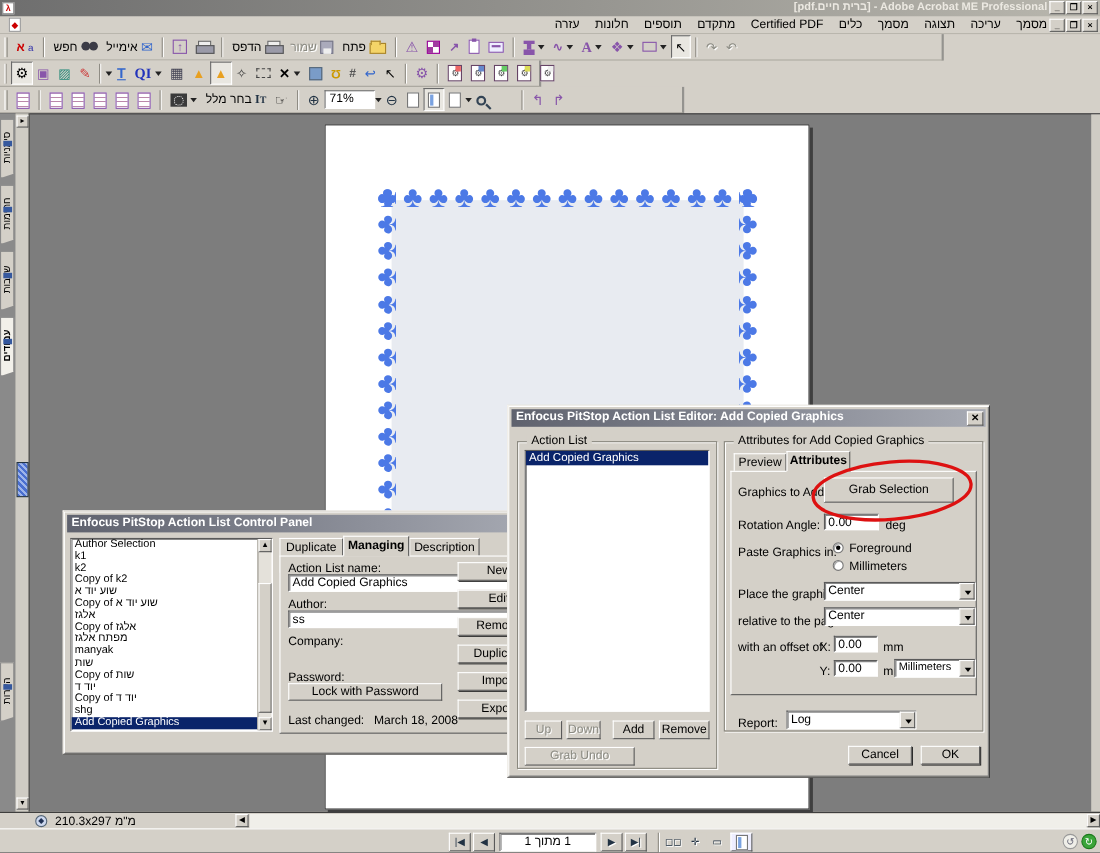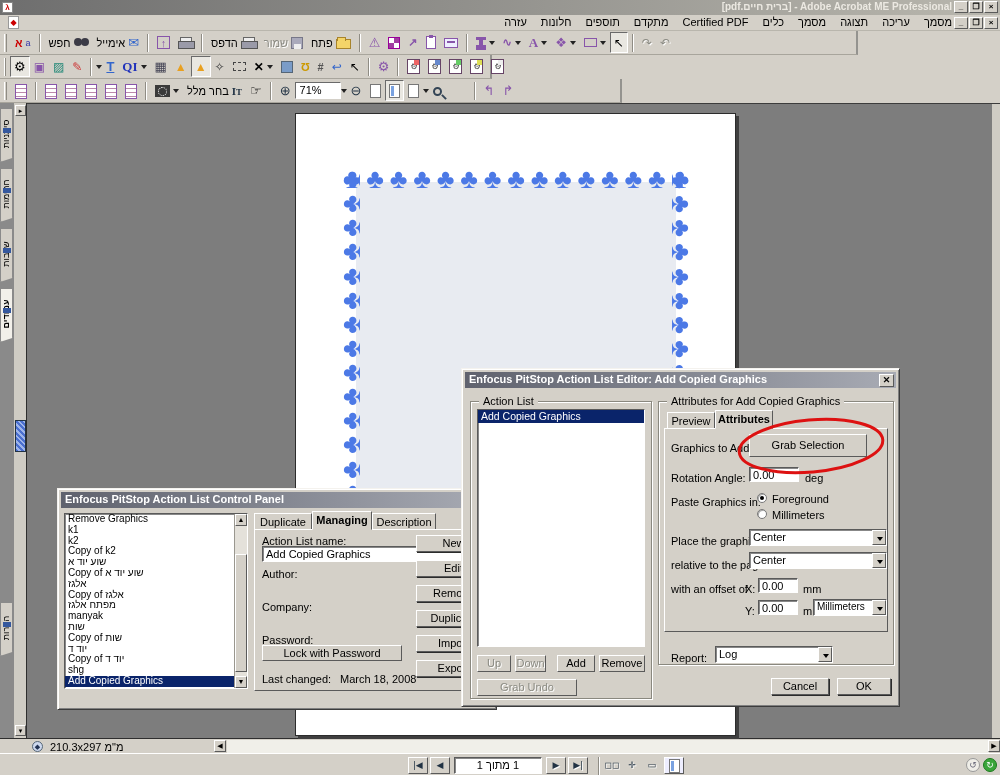--- a/index.html
+++ b/index.html
@@ -499,26 +499,26 @@
       <span class="orn" style="transform: rotate(90deg); color: rgb(76, 121, 230);">♣</span>
       <span class="orn" style="transform: rotate(90deg); color: rgb(76, 121, 230);">♣</span>
       <span class="orn" style="transform: rotate(90deg); color: rgb(76, 121, 230);">♣</span>
       <span class="orn" style="transform: rotate(90deg); color: rgb(76, 121, 230);">♣</span>
       <span class="orn" style="transform: rotate(90deg); color: rgb(76, 121, 230);">♣</span>
       <span class="orn" style="transform: rotate(90deg); color: rgb(76, 121, 230);">♣</span>
       <span class="orn" style="transform: rotate(90deg); color: rgb(76, 121, 230);">♣</span>
       <span class="orn" style="transform: rotate(90deg); color: rgb(76, 121, 230);">♣</span>
     </div>
 
-  <div class="dlg" style="left:57px;top:488px;width:440px;height:222px;z-index:5">
+  <div class="dlg" style="left:57px;top:464px;width:440px;height:222px;z-index:5">
     <div class="dtitle">Enfocus PitStop Action List Control Panel</div>
 
     <div class="listbox" style="left:6px;top:24px;width:184px;height:176px">
       <div style="margin-right:13px">
-        <div class="lrow">Remove Graphics</div>
+        <div class="lrow">Author Selection</div>
         <div class="lrow">k1</div>
         <div class="lrow">k2</div>
         <div class="lrow">Copy of k2</div>
         <div class="lrow">שוע יוד א</div>
         <div class="lrow">Copy of שוע יוד א</div>
         <div class="lrow">אלגז</div>
         <div class="lrow">Copy of אלגז</div>
         <div class="lrow">מפתח אלגז</div>
         <div class="lrow">manyak</div>
         <div class="lrow">שות</div>
@@ -536,20 +536,21 @@
     </div>
 
     <div class="tab" style="left:196px;top:24px;width:58px">Duplicate</div>
     <div class="tab active" style="left:254px;top:24px;width:60px">Managing</div>
     <div class="tab" style="left:314px;top:24px;width:64px">Description</div>
     <div class="panel" style="left:196px;top:40px;width:226px;height:162px;z-index:2"></div>
 
     <div class="lab" style="left:204px;top:46px;z-index:3">Action List name:</div>
     <div class="input" style="left:204px;top:57px;width:200px;height:16px;z-index:3">Add Copied Graphics</div>
     <div class="lab" style="left:204px;top:79px;z-index:3">Author:</div>
+    <div class="input" style="left:204px;top:90px;width:200px;height:16px;z-index:3">ss</div>
     <div class="lab" style="left:204px;top:112px;z-index:3">Company:</div>
     <div class="lab" style="left:204px;top:145px;z-index:3">Password:</div>
     <div class="btn noshadow" style="left:204px;top:156px;width:140px;height:16px;z-index:3">Lock with Password</div>
     <div class="lab" style="left:204px;top:184px;z-index:3">Last changed:</div>
     <div class="lab" style="left:282px;top:184px;z-index:3">March 18, 2008</div>
 
     <div class="btn" style="left:358px;top:46px;width:75px;height:17px;z-index:4">New</div>
     <div class="btn" style="left:358px;top:71px;width:75px;height:17px;z-index:4">Edit</div>
     <div class="btn" style="left:358px;top:96px;width:75px;height:17px;z-index:4">Remove</div>
     <div class="btn" style="left:358px;top:121px;width:75px;height:17px;z-index:4">Duplicate</div>

